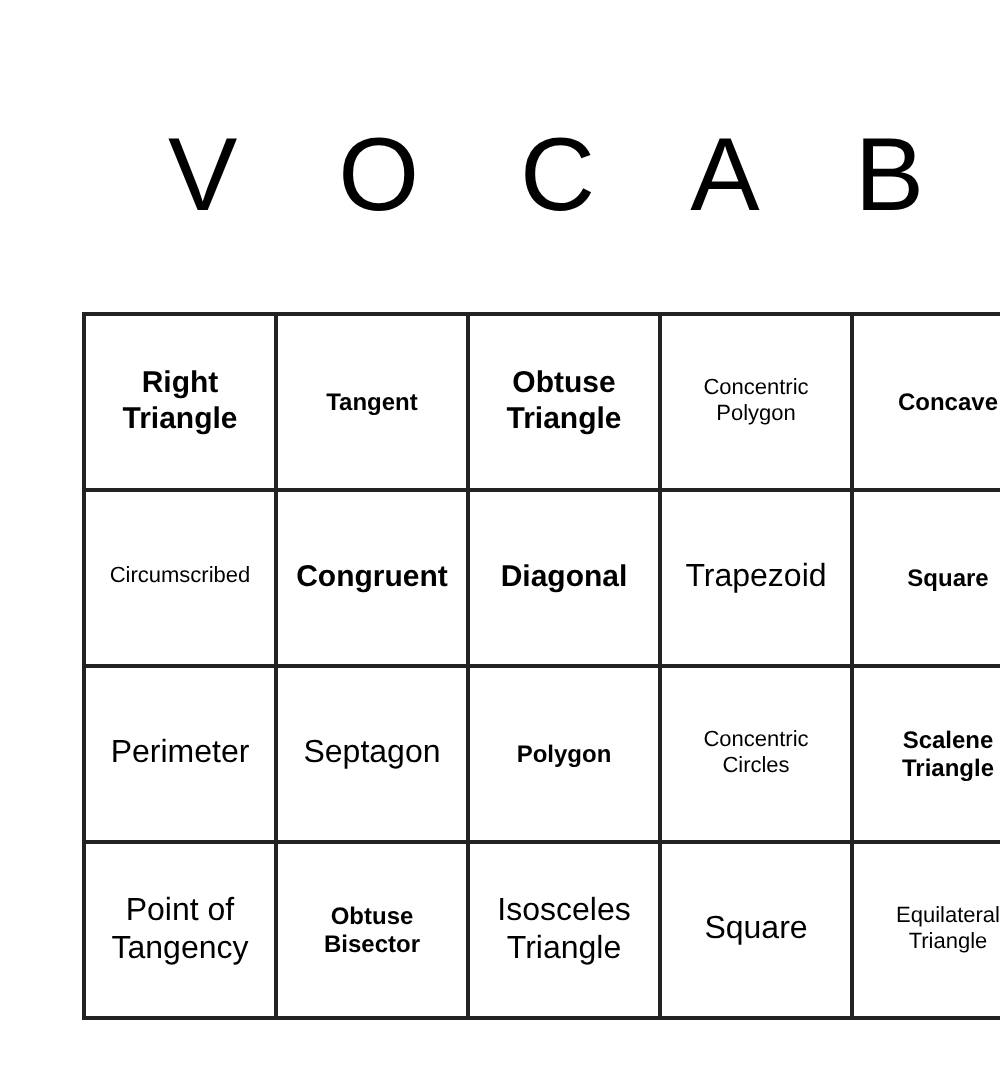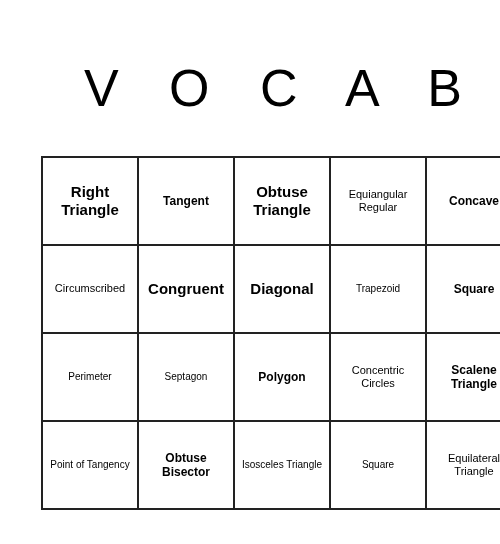--- a/index.html
+++ b/index.html
@@ -38,38 +38,38 @@
     .text-large {
       font-size: 12px;
       font-weight: bold;
     }
     .text-medium {
       font-size: 15px;
       font-weight: bold;
       border-radius: 10px;
     }
     .text-small {
-      font-size: 10px;
+      font-size: 16px;
     }
     .text-xsmall {
       font-size: 11px;
     }
   </style>
 </head>
 <body>
 
 <div class="bingo-title">V O C A B</div>
 
 <table class="bingo-table">
   <tbody id="bingo-body">
       <tr>
         <td class="text-medium">Right Triangle</td>
         <td class="text-large">Tangent</td>
         <td class="text-medium">Obtuse Triangle</td>
-        <td class="text-xsmall">Equiangular Regular</td>
+        <td class="text-xsmall">Concentric Polygon</td>
         <td class="text-large">Concave</td>
       </tr>
       <tr>
         <td class="text-xsmall">Circumscribed</td>
         <td class="text-medium">Congruent</td>
         <td class="text-medium">Diagonal</td>
         <td class="text-small">Trapezoid</td>
         <td class="text-large">Square</td>
       </tr>
       <tr>

